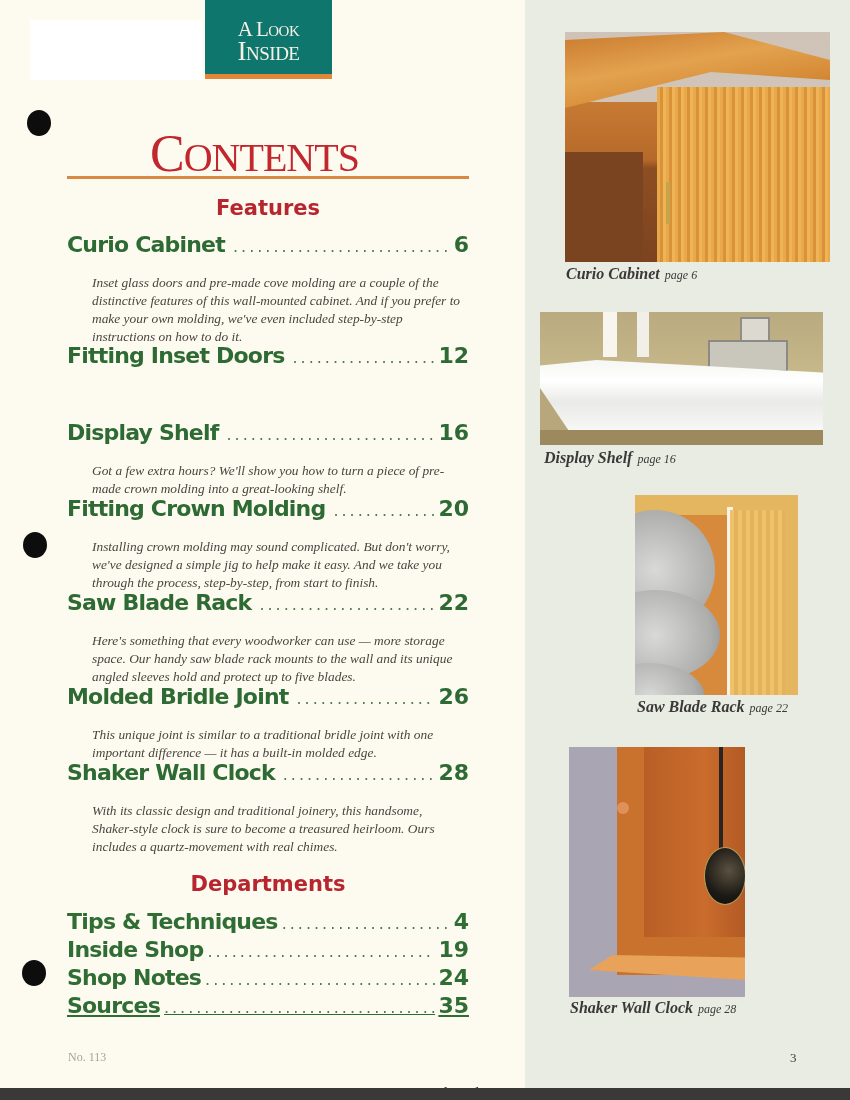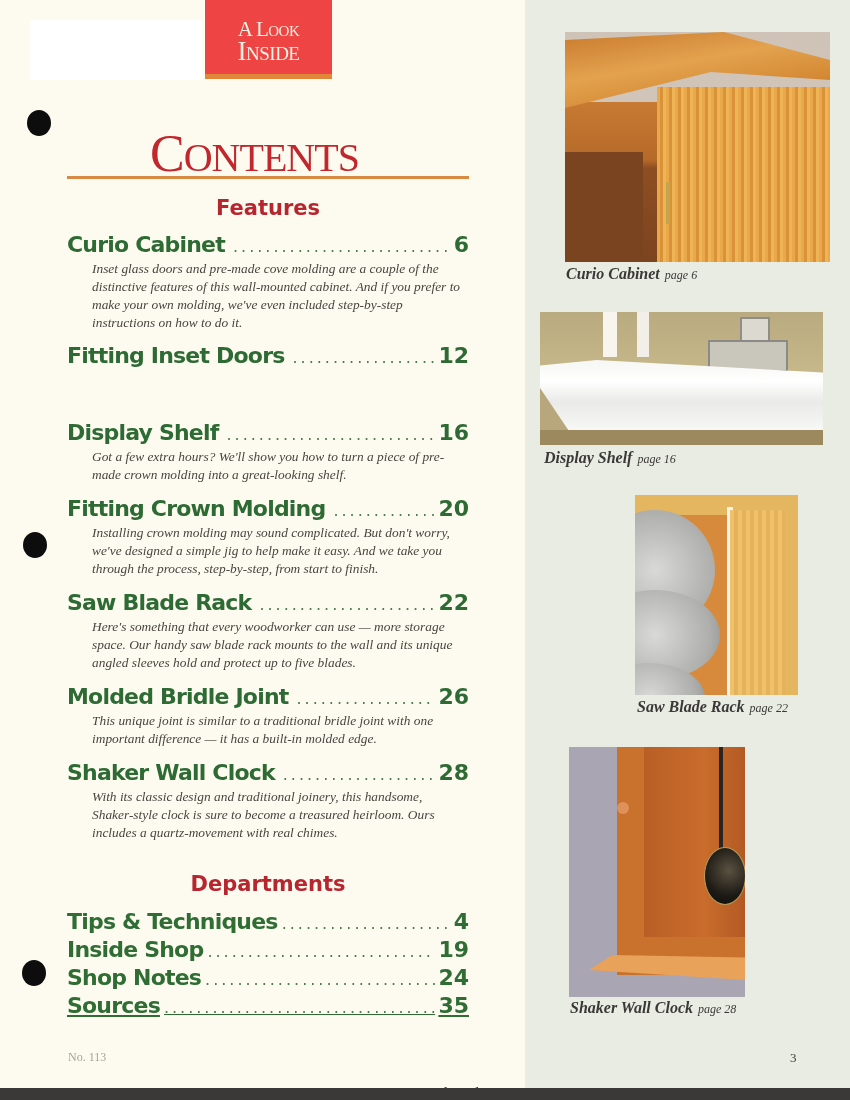--- a/index.html
+++ b/index.html
@@ -5,21 +5,21 @@
   * { margin:0; padding:0; box-sizing:border-box; }
   html, body { width:850px; height:1100px; overflow:hidden; }
   body { position:relative; background:#fcfaee; font-family:"Liberation Serif", serif; }
 
   .left-col { position:absolute; left:0; top:0; width:525px; height:1100px; background:#fdfbef; }
   .right-col { position:absolute; left:525px; top:0; width:325px; height:1100px; background:#e8ece2; }
   .bottom-strip { position:absolute; left:0; top:1088px; width:850px; height:12px; background:#3b3838; }
 
   .label-sticker { position:absolute; left:30px; top:20px; width:172px; height:60px; background:#ffffff; }
 
-  .tab-box { position:absolute; left:205px; top:0; width:127px; height:74px; background:#ef4444;
+  .tab-box { position:absolute; left:205px; top:0; width:127px; height:74px; background:#0f766e;
              color:#f5f1e4; text-align:center; font-family:"Liberation Serif", serif; }
   .tab-box .l1 { position:absolute; top:18px; left:0; width:100%; font-size:21px; line-height:22px; letter-spacing:-0.5px; }
   .tab-box .l2 { position:absolute; top:40px; left:0; width:100%; font-size:27px; line-height:22px; letter-spacing:-0.5px; }
   .tab-underline { position:absolute; left:205px; top:74px; width:127px; height:5px; background:#e0873a; }
 
   .hole { position:absolute; width:24px; height:26px; border-radius:50%; background:#0d0d0d; }
 
   .contents-title { position:absolute; left:150px; top:126px; width:240px; font-family:"Liberation Serif", serif;
                     color:#c1272d; font-size:52px; line-height:56px; letter-spacing:-1px; white-space:nowrap; }
   .contents-title .small { font-size:40px; }
@@ -28,21 +28,21 @@
   .section-head { position:absolute; left:67px; width:402px; text-align:center;
                   font-family:"DejaVu Sans", sans-serif; font-weight:bold; color:#b7252e; font-size:21px; line-height:24px; }
 
   .entry { position:absolute; left:67px; width:402px; }
   .entry-row { display:flex; align-items:baseline; white-space:nowrap; overflow:hidden;
                font-family:"DejaVu Sans", sans-serif; color:#2e6a33; font-size:22px; line-height:26px; font-weight:600; letter-spacing:-0.8px; }
   .entry-row .title { flex:0 0 auto; }
   .entry-row .dots { flex:1 1 auto; overflow:hidden; color:#4a7d4c; font-weight:normal; font-size:16px; letter-spacing:3px; margin:0 3px 0 8px; }
   .entry-row .dots::before { content:"......................................................................................................"; }
   .entry-row .page { flex:0 0 auto; font-weight:bold; letter-spacing:0; }
-  .entry-desc { margin-left:25px; margin-top:0; font-family:"Liberation Serif", serif; font-style:italic;
+  .entry-desc { margin-left:25px; margin-top:14px; font-family:"Liberation Serif", serif; font-style:italic;
                 color:#4a4440; font-size:13.4px; line-height:18px; width:372px; }
 
   .dept-row { position:absolute; left:67px; width:402px; display:flex; align-items:baseline; white-space:nowrap; overflow:hidden;
               font-family:"DejaVu Sans", sans-serif; color:#2f6d34; font-size:22px; line-height:28px; font-weight:600; letter-spacing:-0.8px; }
   .dept-row .dots { flex:1 1 auto; overflow:hidden; font-weight:normal; font-size:16px; letter-spacing:3px; margin:0 3px 0 4px; color:#4a7d4c; }
   .dept-row .dots::before { content:"......................................................................................................"; }
   .dept-row .page { font-weight:bold; letter-spacing:0; }
 
   .footer-issue { position:absolute; left:68px; top:1050px; font-size:12px; color:#a7a39b; }
   .footer-mag { position:absolute; left:410px; top:1050px; font-size:16px; color:#3c3a37;margin-top:35px; }

